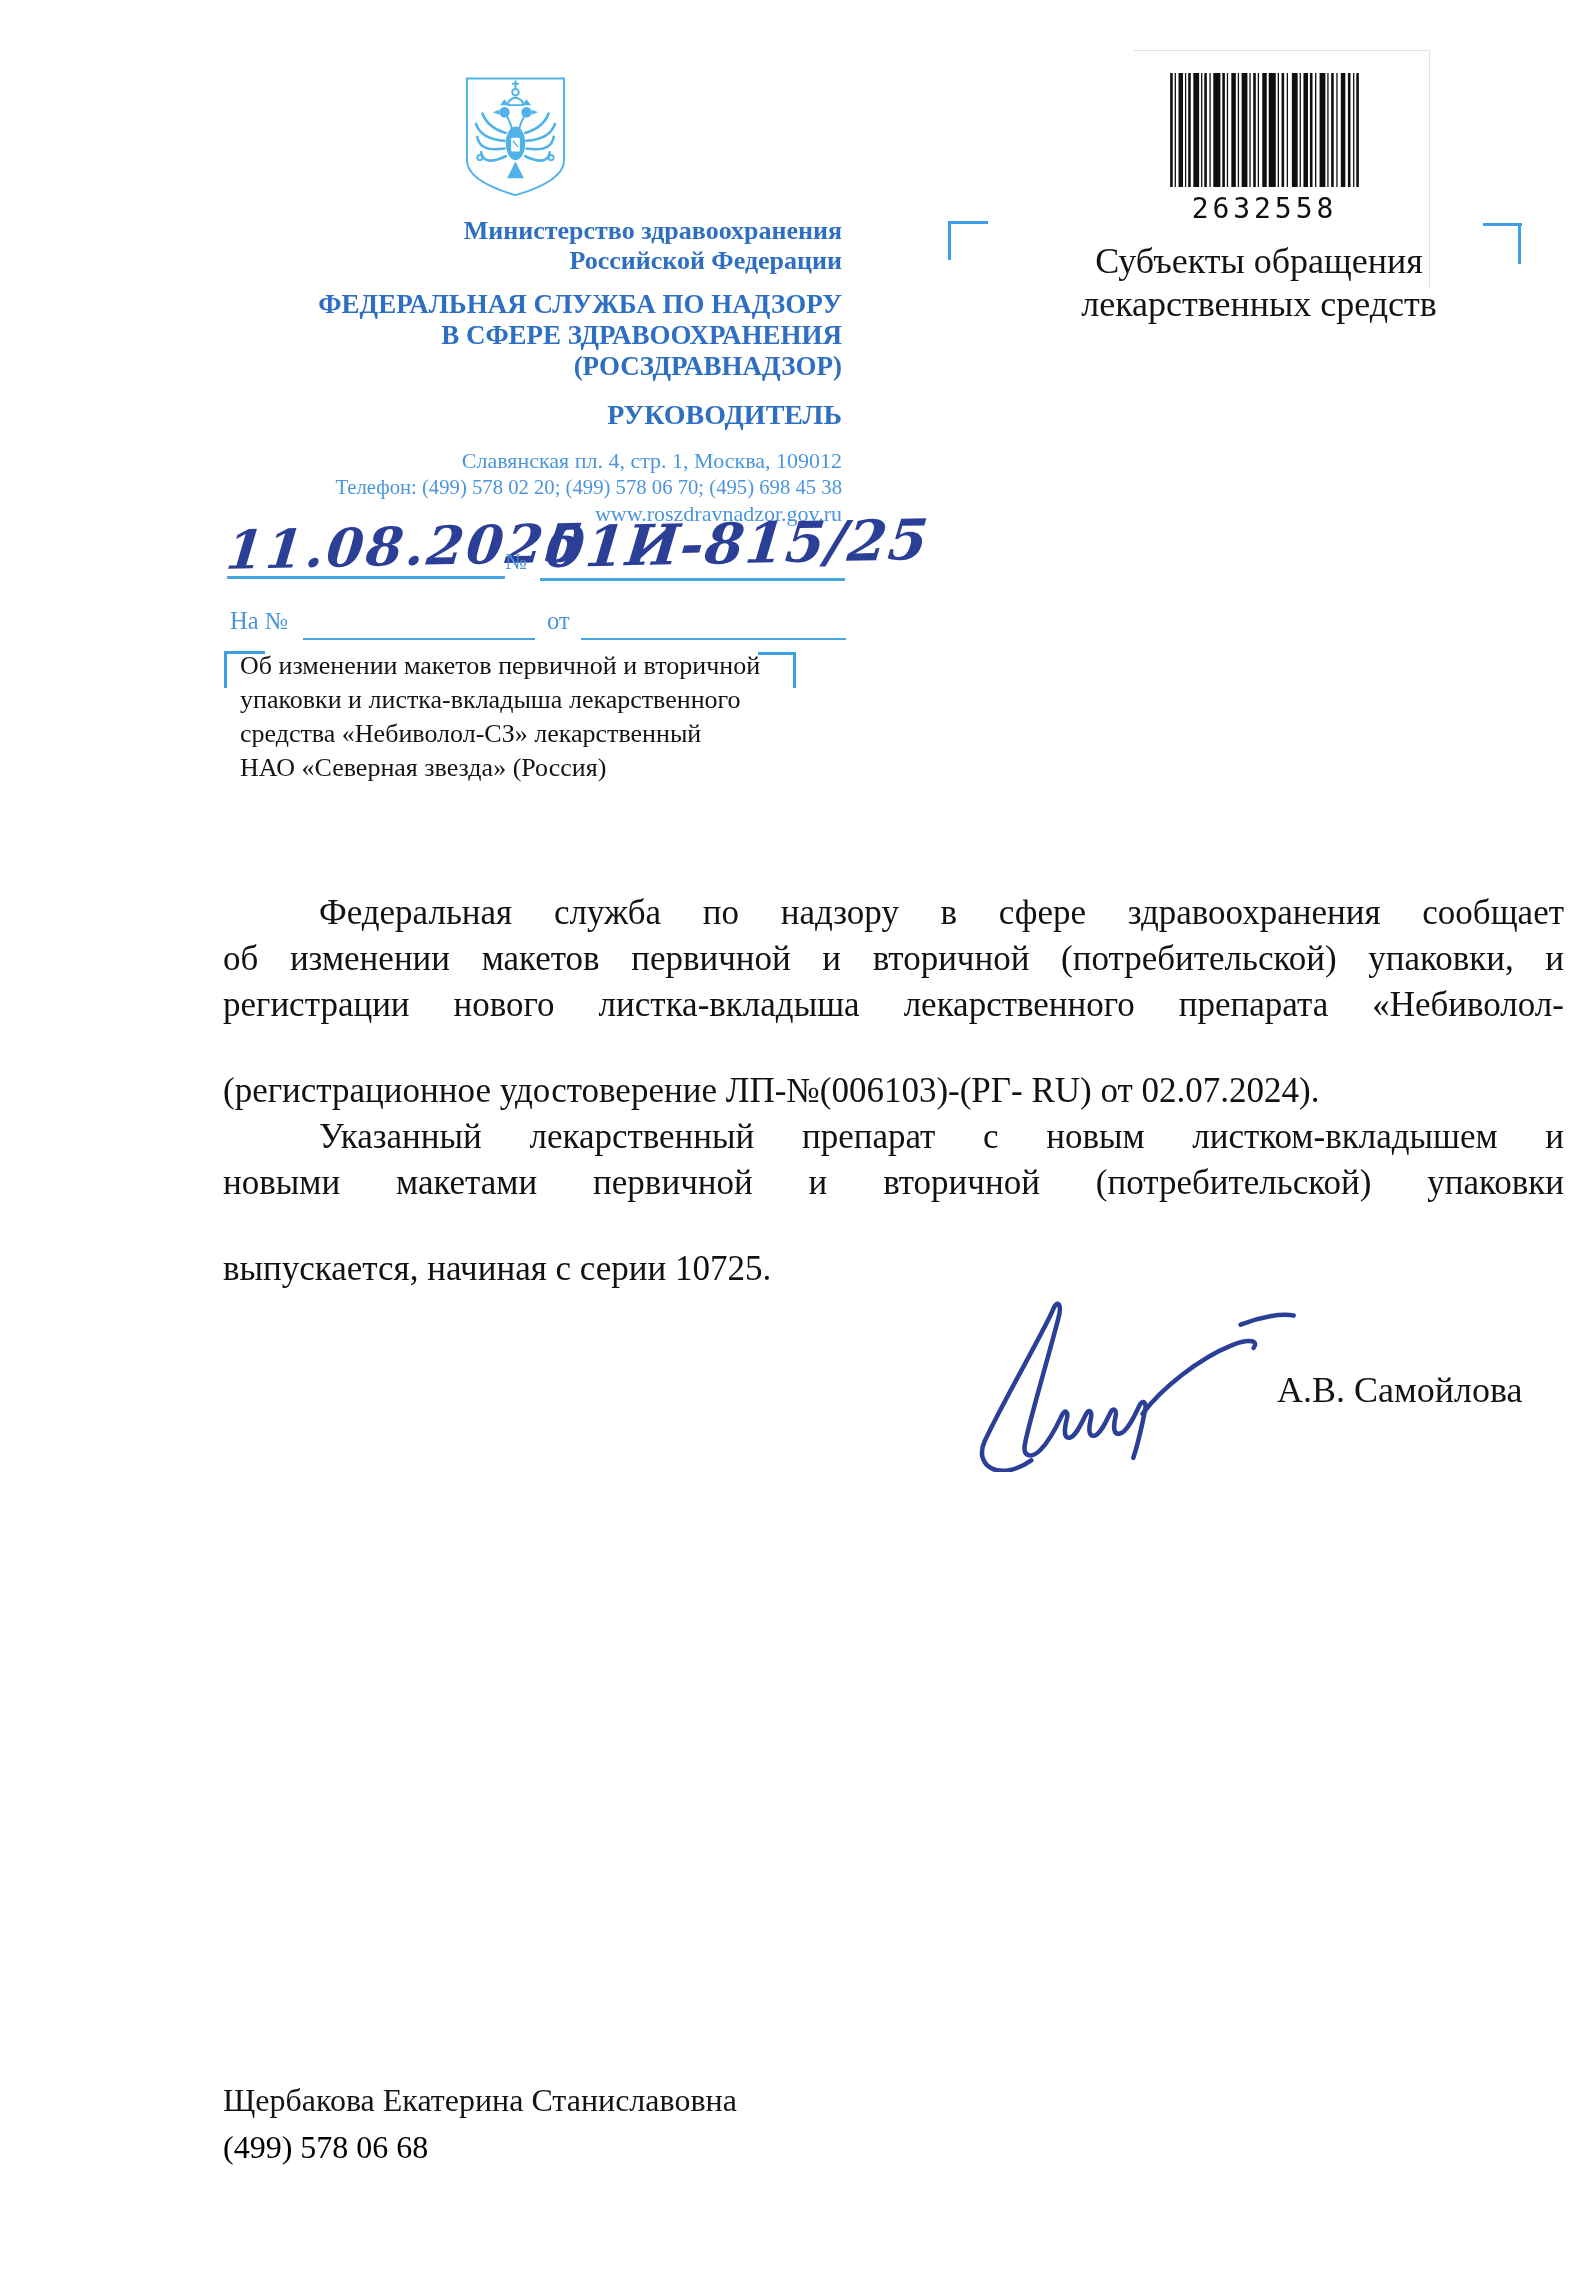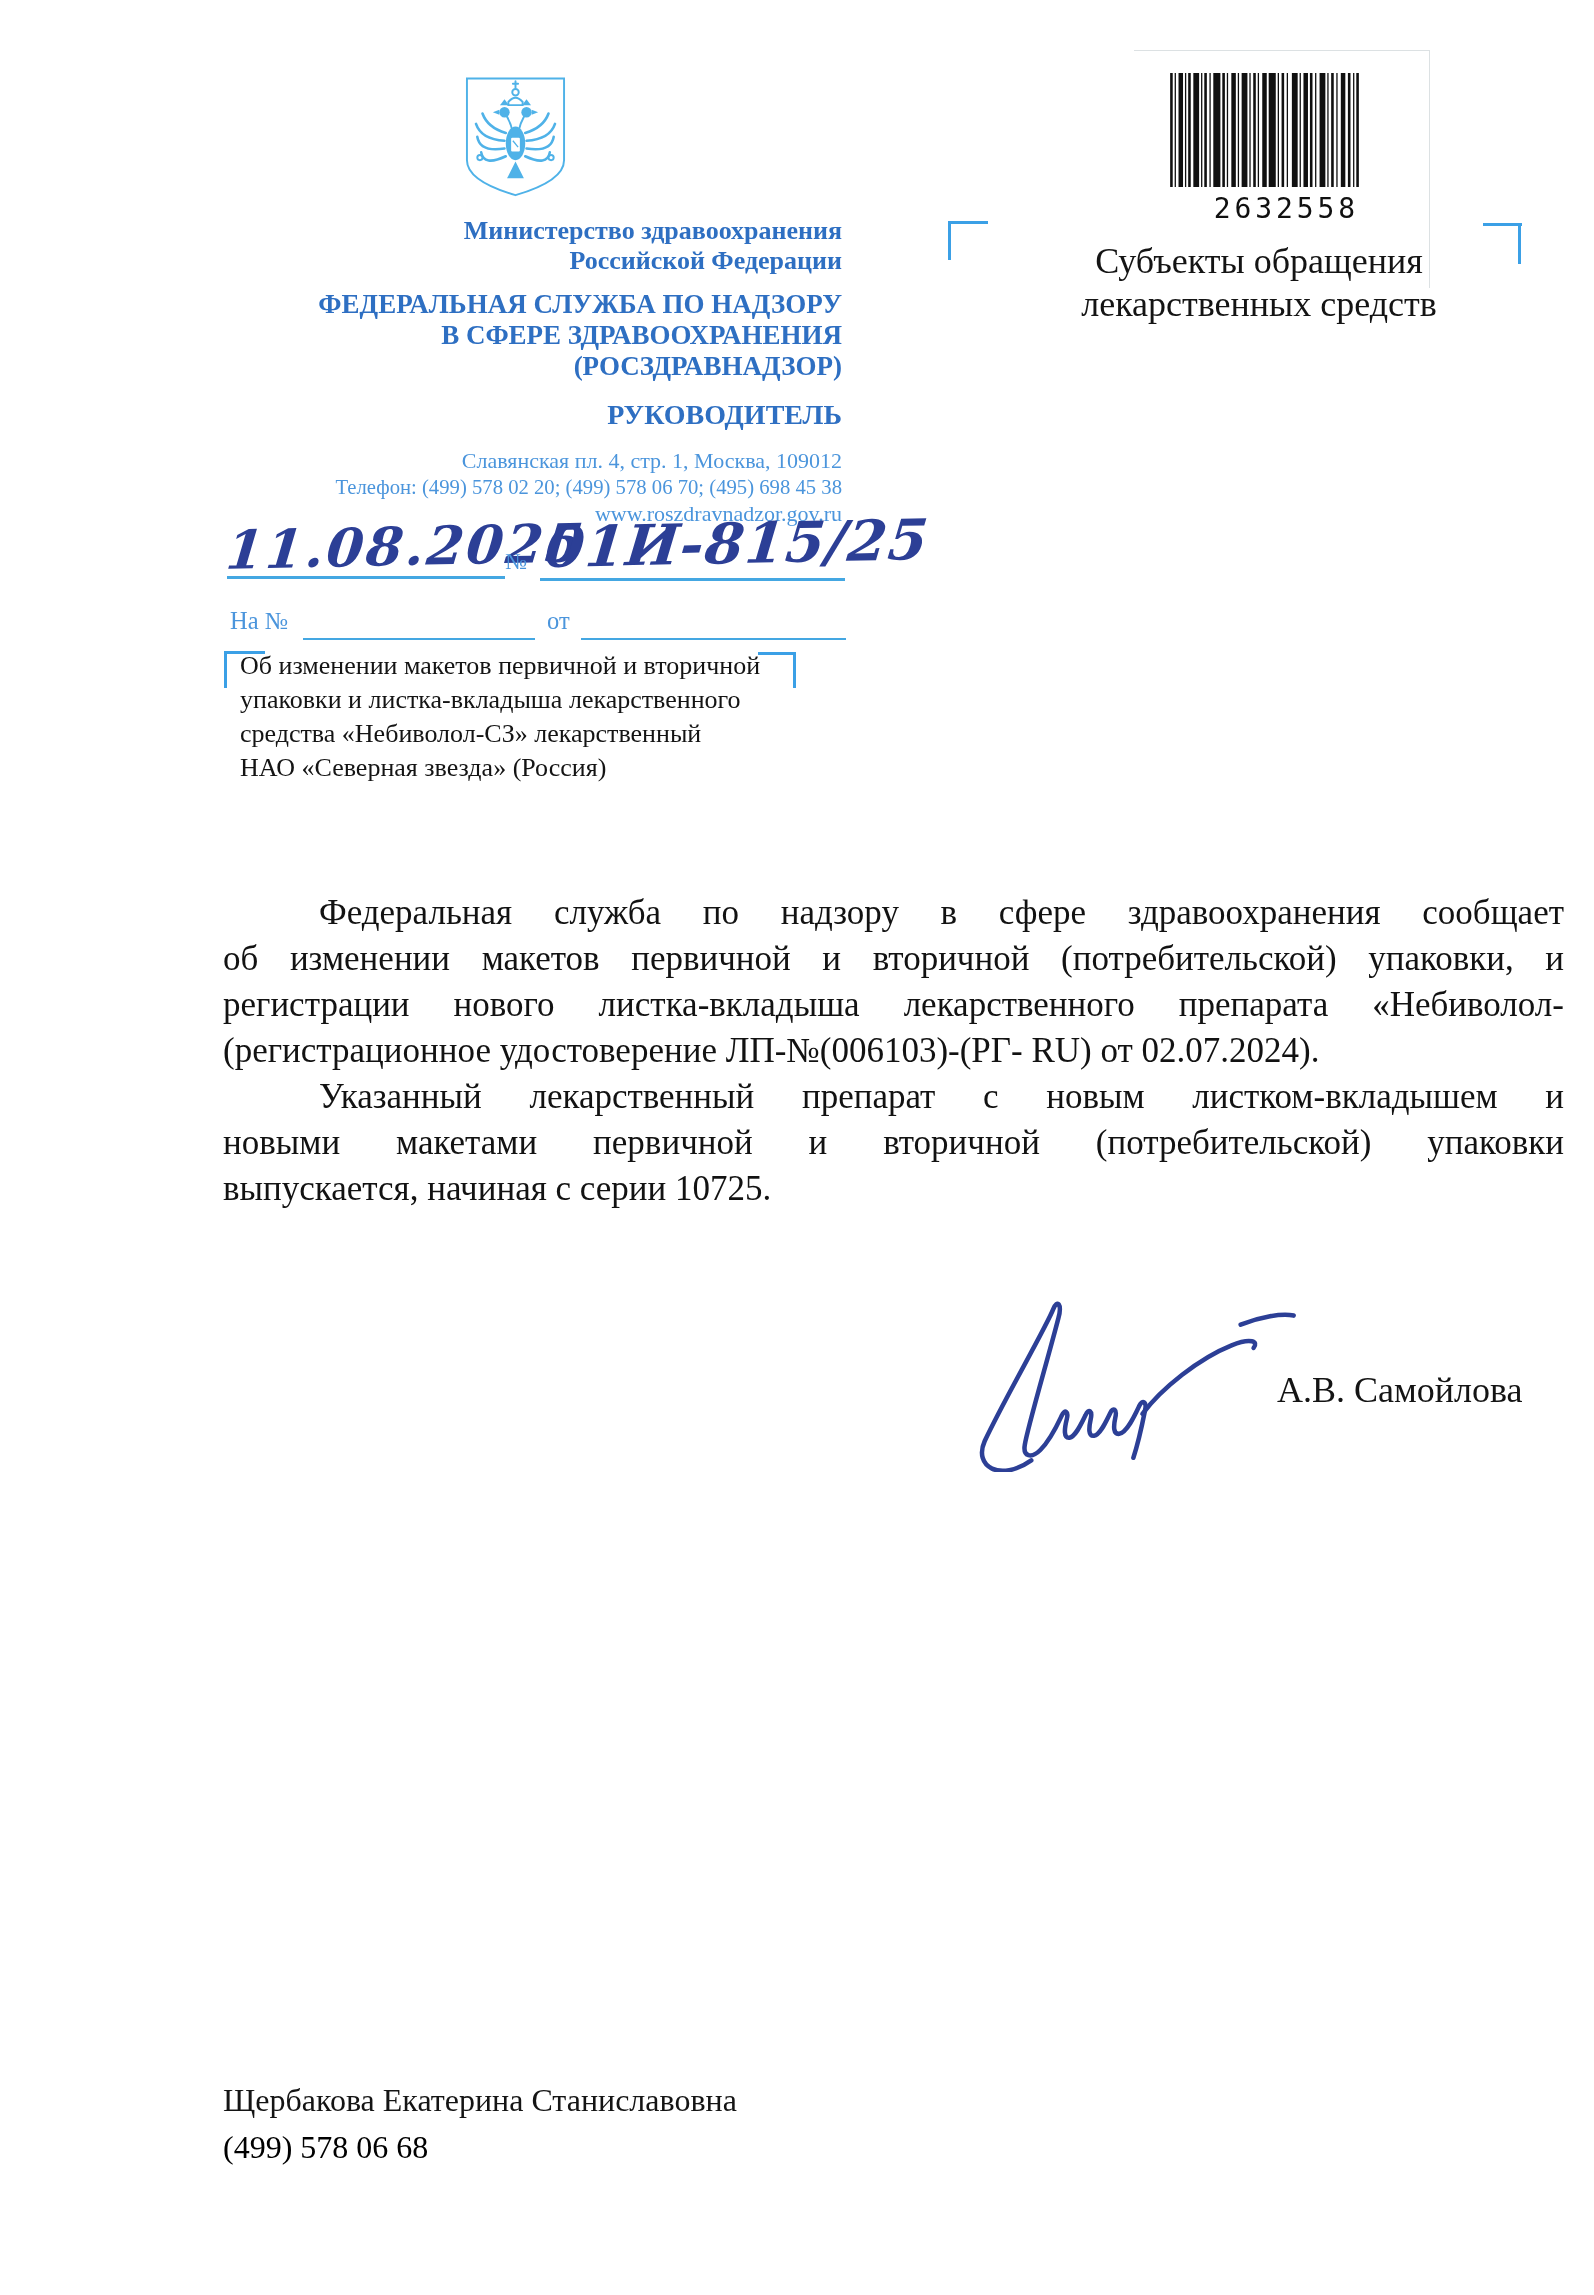--- a/index.html
+++ b/index.html
@@ -34,25 +34,25 @@
   
   .addressee{left:1001px;top:240px;width:516px;text-align:center;
              font-size:36px;line-height:43px;color:#141414;}
 
   
   .subject{left:240px;top:649px;width:568px;font-size:26px;line-height:34px;color:#141414;}
 
   
   .body-text{left:223px;top:890px;width:1341px;font-size:35px;line-height:46px;color:#121212;}
   .bl{text-align:justify;text-align-last:justify;}
-  .bl.last{text-align-last:left;}
+  .bl.last{text-align-last:left;margin-top:40px;}
   .bl.indent{text-indent:96px;}
 
   
-  .barcode-wrap{left:1170px;top:73px;width:189px;text-align:right;}
+  .barcode-wrap{left:1170px;top:73px;width:189px;text-align:center;}
   .barcode-num{margin-top:2.6px;font-family:"DejaVu Sans Mono","Liberation Mono",monospace;
                font-size:28px;letter-spacing:3.9px;color:#101010;}
   .sticker-edge{background:#dce1e3;}
 
   
   .signer-name{left:1277px;top:1369px;font-size:36px;color:#141414;}
 
   
   .footer-name{left:223px;top:2082px;font-size:32px;color:#141414;}
   .footer-phone{left:223px;top:2129px;font-size:32px;color:#000000;}

